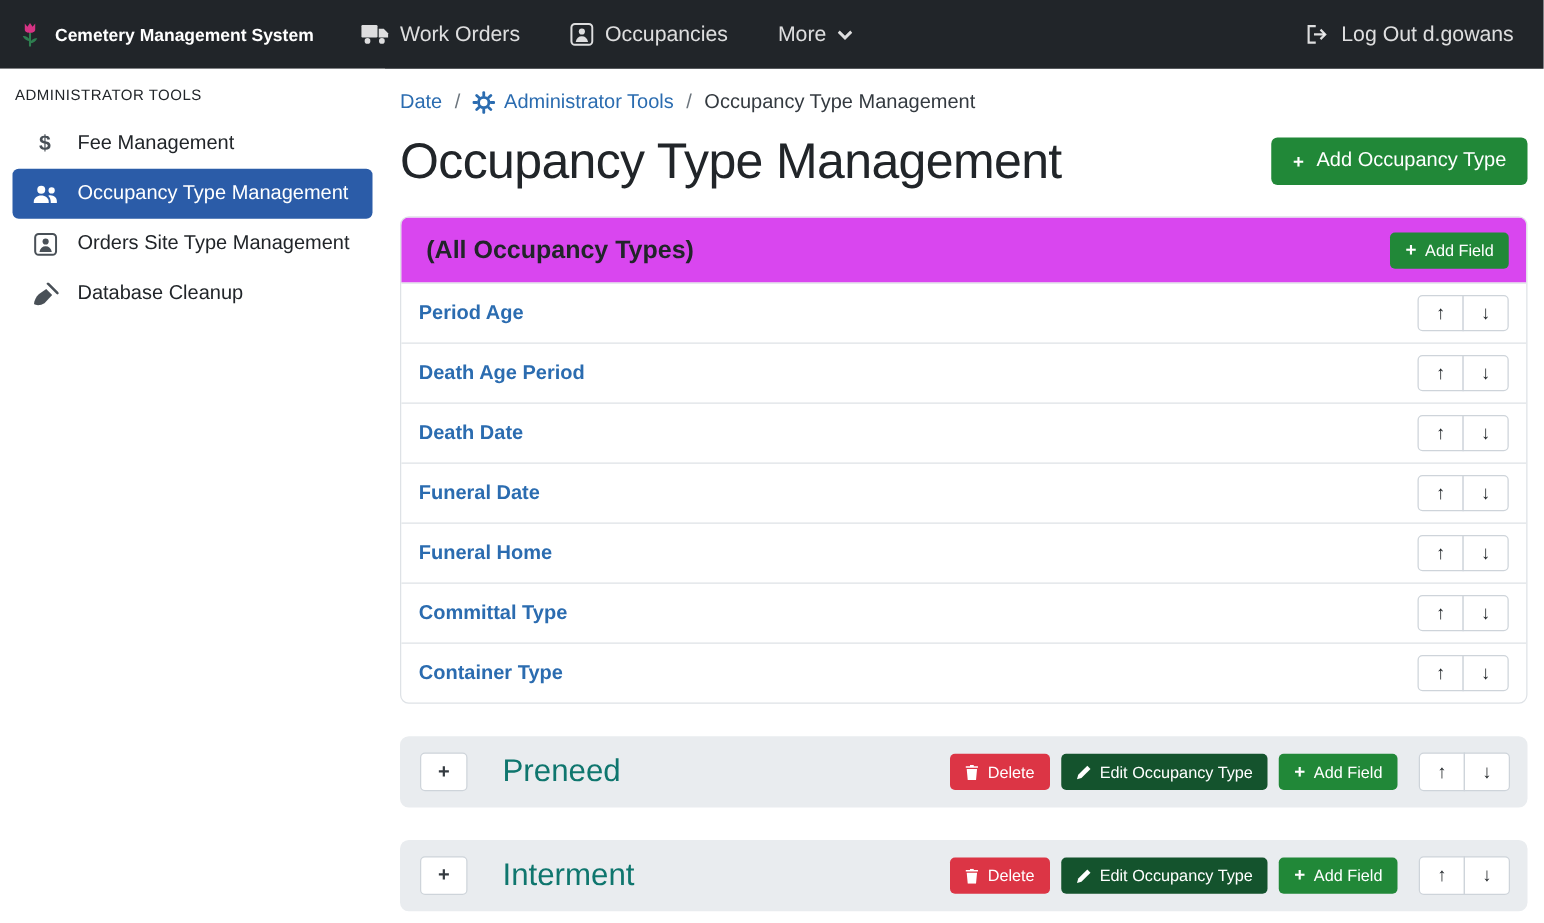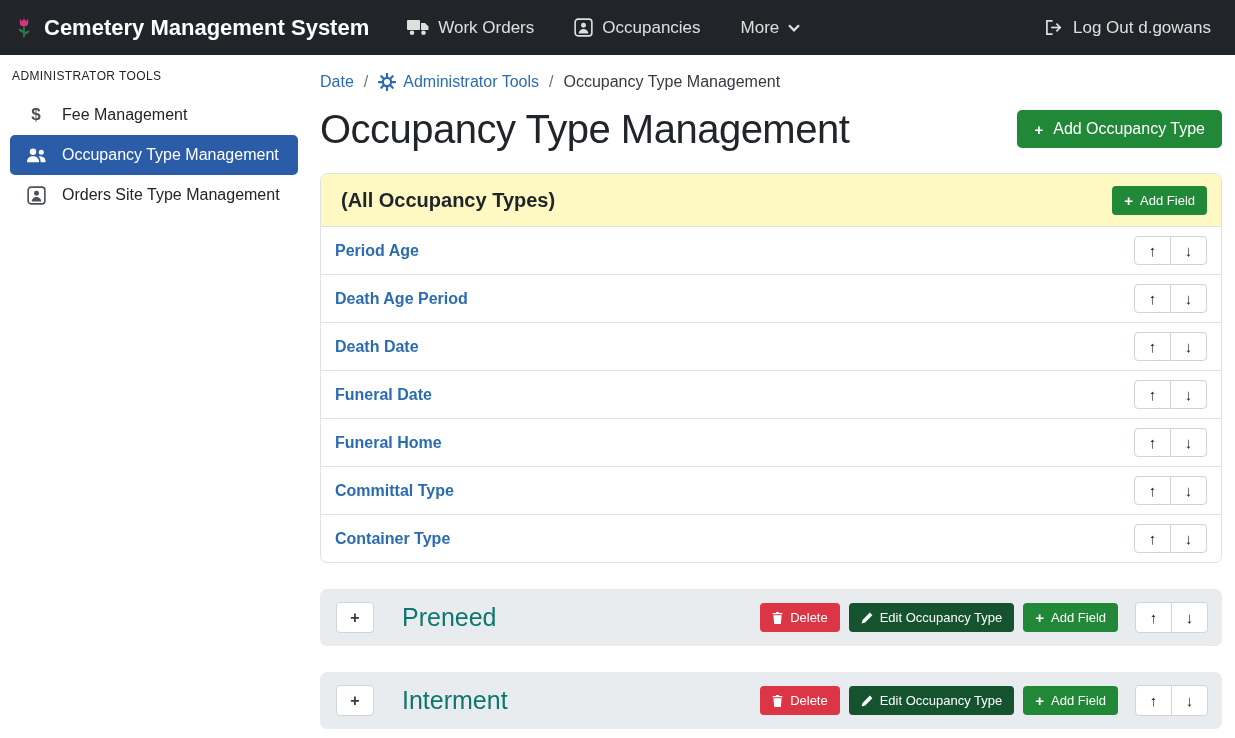--- a/index.html
+++ b/index.html
@@ -7,21 +7,21 @@
   body {
     width:1235px; height:738px; overflow:hidden;
     font-family:"Liberation Sans", sans-serif;
     background:#ffffff; color:#212529;
   }
   
   .navbar {
     height:55px; background:#212529; display:flex; align-items:center;
     padding:0 24px 0 14px; color:rgba(255,255,255,.85);
   }
-  .brand { display:flex; align-items:center; gap:10px; color:#fff; font-weight:700; font-size:22px; cursor:pointer; }
+  .brand { display:flex; align-items:center; gap:10px; color:#fff; font-weight:700; font-size:14px; cursor:pointer; }
   .nav-items { display:flex; gap:40px; margin-left:38px; }
   .nav-link { display:flex; align-items:center; gap:9px; font-size:17px; color:rgba(255,255,255,.85); cursor:pointer; }
   .nav-link svg { flex:none; }
   .navbar-right { margin-left:auto; }
   
   .layout { display:flex; height:683px; }
   .sidebar { width:308px; flex:none; padding-top:10px; background:#fff; }
   .sidebar-heading { font-size:12px; letter-spacing:.4px; color:#212529; padding:4px 12px 12px 12px; }
   .side-item { display:flex; align-items:center; gap:14px; height:40px; padding:0 12px 0 24px; font-size:16px; color:#212529; cursor:pointer; }
   .side-item .icon { width:24px; display:flex; justify-content:center; color:#495057; }
@@ -39,21 +39,21 @@
   .page-title { font-size:40px; font-weight:400; color:#212529; letter-spacing:-.5px; line-height:1.2; }
   .btn { border:none; cursor:pointer; font-family:inherit; }
   .btn-green { background:#218838; color:#fff; }
   .btn-teal { background:#14532d; color:#fff; }
   .btn-red { background:#dc3545; color:#fff; }
   .btn-lg { font-size:16px; padding:10px 17px; border-radius:5px; display:inline-flex; gap:10px; align-items:center; }
   .btn-small { font-size:13px; padding:7px 12px; border-radius:4px; display:inline-flex; align-items:center; gap:7px; }
   .plus-glyph { font-weight:700; font-size:15px; line-height:1; }
   
   .panel { border:1px solid #dee2e6; border-radius:7px; margin-top:20px; background:#fff; overflow:hidden; }
-  .panel-header { background:#fef9c3; padding:10px 14px 10px 20px; display:flex; justify-content:space-between; align-items:center; min-height:52px; }
+  .panel-header { background:#d946ef; padding:10px 14px 10px 20px; display:flex; justify-content:space-between; align-items:center; min-height:52px; }
   .panel-title { font-size:20px; font-weight:700; color:#212529; }
   .field-row { display:flex; justify-content:space-between; align-items:center; padding:9px 14px 9px 14px; border-top:1px solid #dee2e6; }
   .field-row:first-of-type { border-top:none; }
   .field-link { color:#2b6cb0; font-weight:700; font-size:16px; text-decoration:none; cursor:pointer; }
   .arrow-group { display:inline-flex; }
   .btn-arrow {
     width:37px; height:29px; background:#fff; border:1px solid #ced4da; color:#212529;
     font-size:15px; display:inline-flex; align-items:center; justify-content:center; cursor:pointer; padding:0;
   }
   .btn-arrow:first-child { border-radius:4px 0 0 4px; }
@@ -154,20 +154,29 @@
         <svg width="19" height="19" viewBox="0 0 20 20">
           <rect x="1.2" y="1.2" width="17.6" height="17.6" rx="3" fill="none" stroke="currentColor" stroke-width="1.7"></rect>
           <circle cx="10" cy="7.6" r="2.6" fill="currentColor"></circle>
           <path d="M4.8 16.4 C5.3 13.2 7.4 11.6 10 11.6 C12.6 11.6 14.7 13.2 15.2 16.4 Z" fill="currentColor"></path>
         </svg>
       </span>
       <span>Orders Site Type Management</span>
     </div>
 
 
+    <div class="side-item">
+      <span class="icon">
+        <svg width="21" height="19" viewBox="0 0 22 20">
+          <path d="M13 1 L21 9" stroke="currentColor" stroke-width="2.2" stroke-linecap="round"></path>
+          <path d="M11.5 5.5 L16.5 10.5 L10 17.5 C7 19.5 3 19.5 1.2 18.2 C1.2 15 3.2 11.8 5.2 9.8 Z" fill="currentColor"></path>
+        </svg>
+      </span>
+      <span>Database Cleanup</span>
+    </div>
   </div>
 
   <div class="main">
 
     <div class="breadcrumb">
       <a class="crumb-link">Date</a>
       <span>/</span>
       <span class="crumb-admin">
         <span>
           <svg width="18" height="18" viewBox="0 0 24 24" fill="none" stroke="#2b6cb0" stroke-width="3" stroke-linecap="round">

